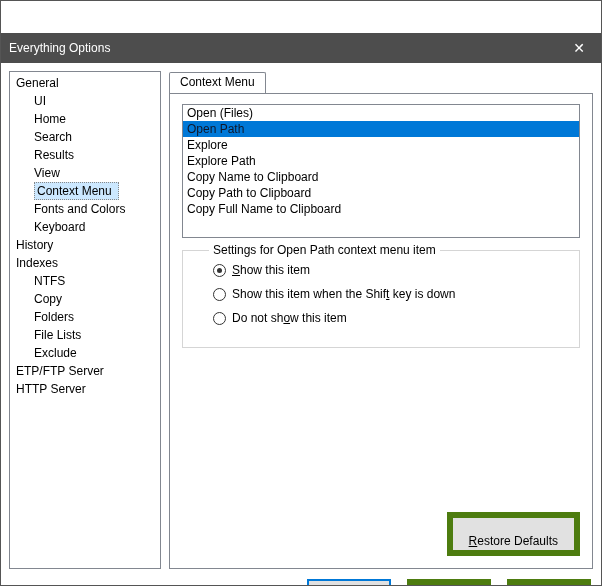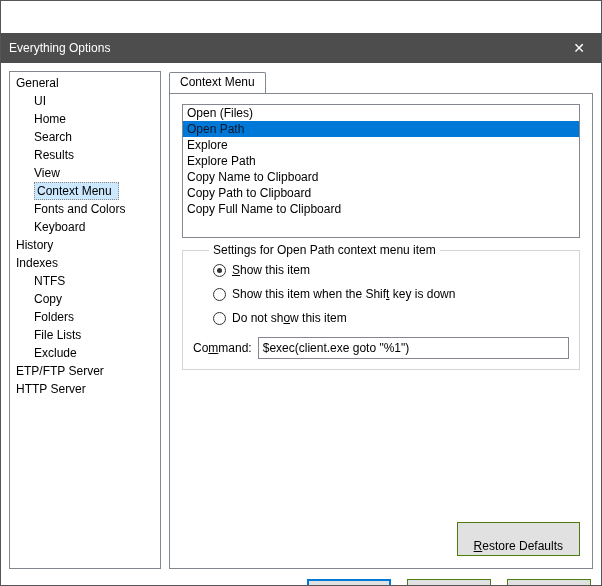--- a/index.html
+++ b/index.html
@@ -152,21 +152,21 @@
     padding: 2px 4px;
     font-family: inherit;
     font-size: 12px;
   }
   .restore-row {
     position: absolute;
     right: 12px;
     bottom: 12px;
   }
   .btn {
-    border: 1px solid #4d7c0f;
+    border: 6px solid #4d7c0f;
     background: #e1e1e1;
     height: 23px;
     padding: 16px 16px;
     font-family: inherit;
     font-size: 12px;
     cursor: default;
     min-width: 84px;
   }
   .btn.default {
     border: 2px solid #0078d7;
@@ -242,26 +242,20 @@
             </div>
             <div class="radio-row">
               <div class="radio-outer"></div>
               <span>Show this item when the Shif<u>t</u> key is down</span>
             </div>
             <div class="radio-row">
               <div class="radio-outer"></div>
               <span>Do not sh<u>o</u>w this item</span>
             </div>
           </div>
-        <div class="cmd-row">
-          <span class="cmd-label">
-            <span>Co</span><u>m</u><span>mand:</span>
-          </span>
-          <input class="cmd-input" type="text" value="$exec(client.exe goto &quot;%1&quot;)" style="">
-        </div>
       </div>
 
       <div class="restore-row">
         <button class="btn wide">
           <u>R</u><span>estore Defaults</span>
         </button>
       </div>
 
     </div>
   </div>

